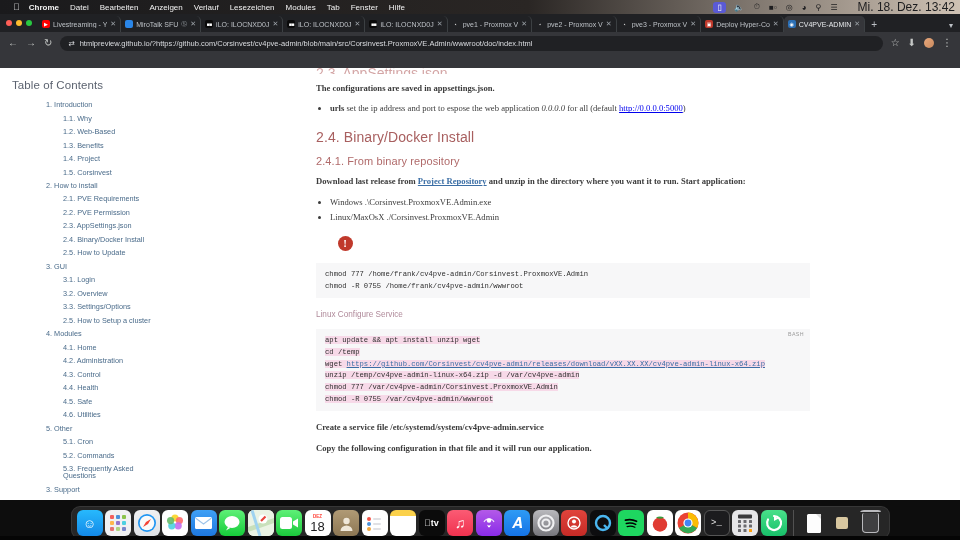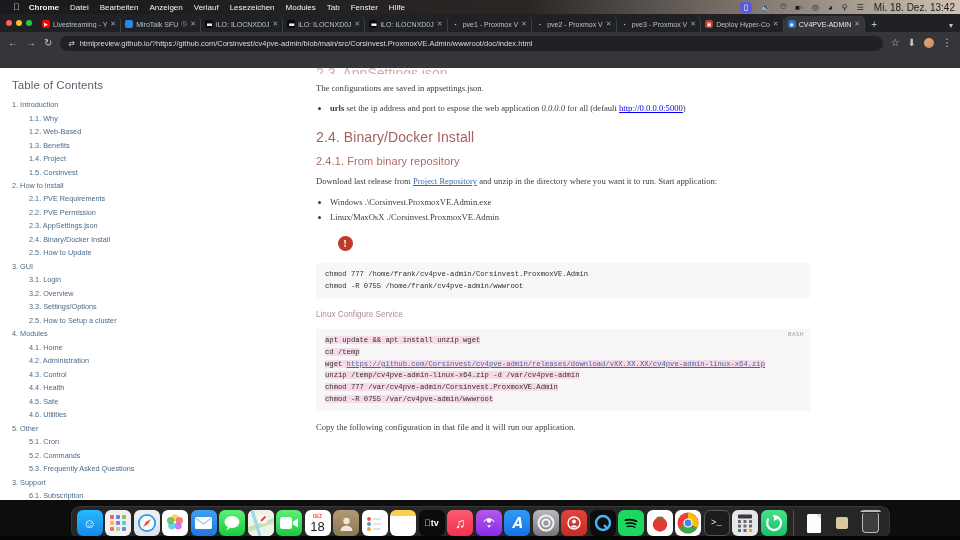--- a/index.html
+++ b/index.html
@@ -21,21 +21,21 @@
   .macbar .apple { font-size: 9px; margin: 0 9px 0 8px; line-height: 1; }
   .macbar .mi { margin-right: 11px; white-space: nowrap; }
   .macbar .mi.bold { font-weight: bold; }
   .macbar .spacer { flex: 1; }
   .macbar .right { display: flex; align-items: center; color: #1d1d1f; }
   .macbar .right .ri { margin-left: 9px; font-size: 8px; white-space: nowrap; }
   .macbar .screenbadge {
     background: #5a5ad6; color: #fff; border-radius: 3px;
     padding: 1px 4px; margin-left: 6px; font-size: 8px;
   }
-  .macbar .clock { margin-left: 10px; font-size: 10px; color: #1d1d1f; white-space: nowrap; }
+  .macbar .clock { margin-left: 20px; font-size: 12px; color: #1d1d1f; white-space: nowrap; }
 
   
   .chrome {
     position: absolute; top: 14px; left: 0; width: 960px; height: 486px;
     background: #35363a;
   }
   .tabstrip {
     height: 18px; background: #202124;
     display: flex; align-items: flex-end; padding-left: 4px;
   }
@@ -93,21 +93,21 @@
   }
   .toc {
     width: 160px; flex: 0 0 160px; padding: 0 6px 0 10px;
     font-family: "Liberation Sans", sans-serif;
     background: #fff;
   }
   .toc h2 {
     font-size: 11.5px; font-weight: 400; color: #5c6370;
     margin: 11px 0 7px 2px; letter-spacing: .1px;
   }
-  .toc ul { list-style: none; }
+  .toc ul { list-style: none; margin-left: 34px; }
   .toc li { font-size: 7.3px; color: #4a6b8a; line-height: 1.0; padding: 3.1px 0; }
   .toc li.lvl1 { padding-left: 2px; }
   .toc li.lvl2 { padding-left: 19px; }
 
   .doc {
     flex: 1; padding: 0 0 0 6px; position: relative;
     background: #fff;
   }
   .doc-inner { width: 494px; margin-left: 150px; position: relative; }
 
@@ -119,21 +119,21 @@
   .h2 {
     font-size: 14px; color: #a85f5f; font-weight: 400;
     margin: 14px 0 8px 0; letter-spacing: .1px;
   }
   .h3 {
     font-size: 11px; color: #b06a6a; font-weight: 400;
     margin: 10px 0 7px 0; letter-spacing: .1px;
   }
   .p {
     font-family: "Liberation Serif", serif;
-    font-size: 8.6px; color: #3b3b3b; line-height: 1.45; margin: 8px 0;
+    font-size: 8.6px; color: #3b3b3b; line-height: 1.45; margin: 8px 0; font-weight: bold;
   }
   .p a, .li a { color: #3b6ea5; text-decoration: underline; }
   ul.bul { list-style: disc; margin: 7px 0 7px 14px; }
   ul.bul li {
     font-family: "Liberation Serif", serif;
     font-size: 8.6px; color: #3b3b3b; line-height: 1.5; margin: 2.5px 0;
   }
   .bold { font-weight: bold; }
   .ital { font-style: italic; }
 
@@ -438,20 +438,21 @@
         <div class="codeblock">
           <span class="lang">BASH</span>
           <pre><span class="hl">apt update &amp;&amp; apt install unzip wget</span>
 <span class="hl">cd /temp</span>
 <span class="hl"><span>wget </span><a href="#" class="code-link">https://github.com/Corsinvest/cv4pve-admin/releases/download/vXX.XX.XX/cv4pve-admin-linux-x64.zip</a></span>
 <span class="hl">unzip /temp/cv4pve-admin-linux-x64.zip -d /var/cv4pve-admin</span>
 <span class="hl">chmod 777 /var/cv4pve-admin/Corsinvest.ProxmoxVE.Admin</span>
 <span class="hl">chmod -R 0755 /var/cv4pve-admin/wwwroot</span></pre>
         </div>
 
+        <p class="p">Create a service file /etc/systemd/system/cv4pve-admin.service</p>
         <p class="p">Copy the following configuration in that file and it will run our application.</p>
 
       </div>
     </main>
   </div>
 </div>
 
 <div class="dock">
   <div class="dockbar">
 

